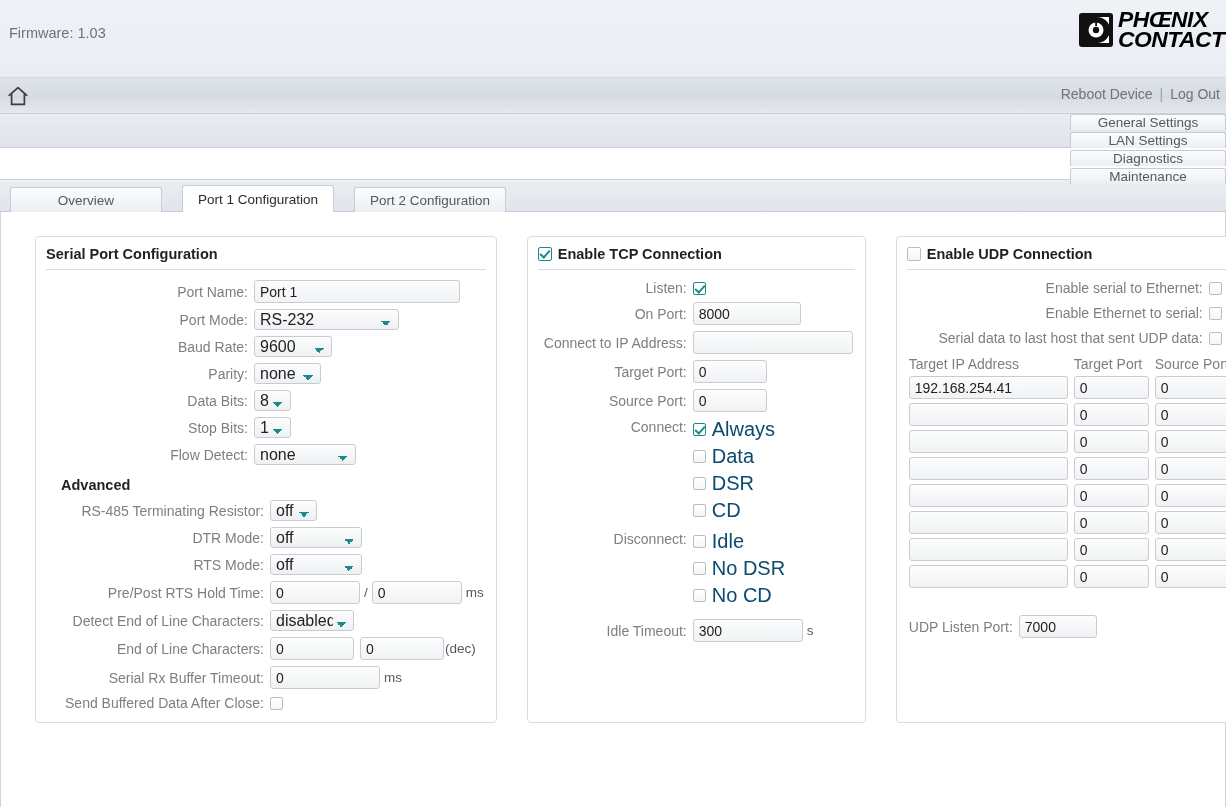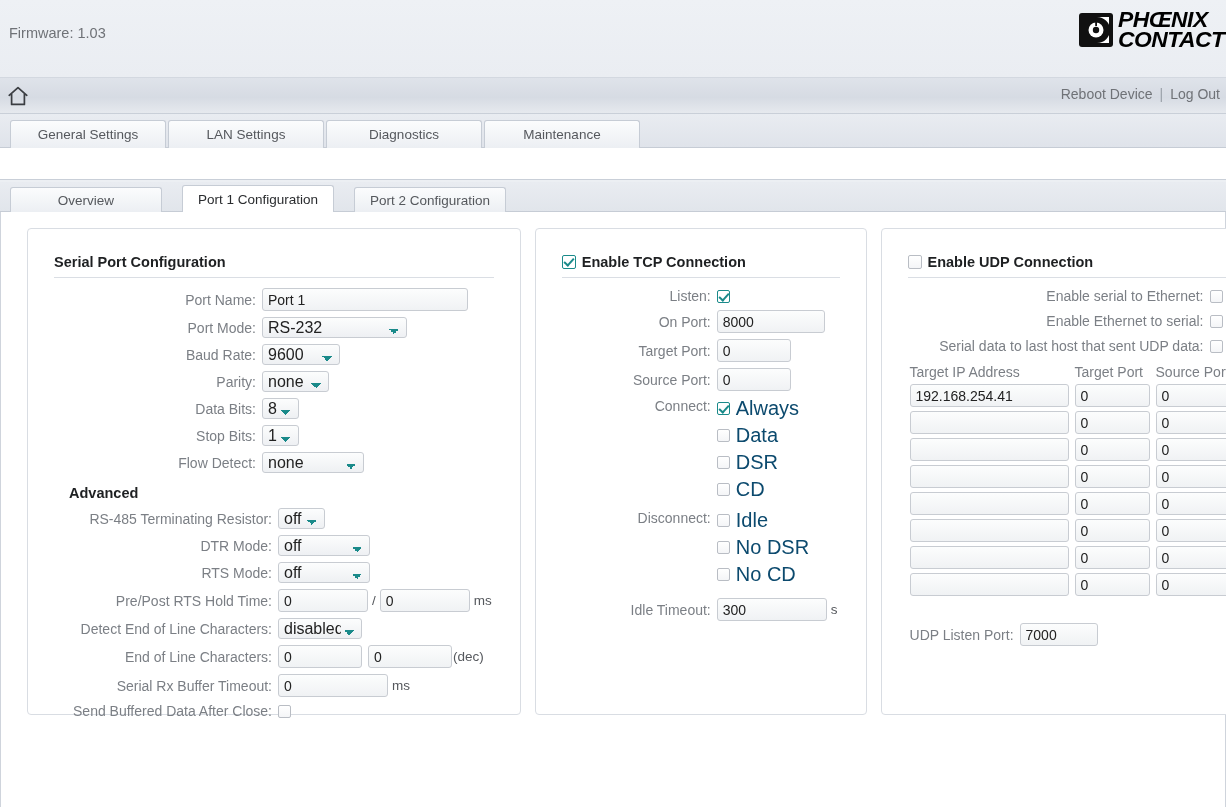--- a/index.html
+++ b/index.html
@@ -53,21 +53,21 @@
   }
   #nav-links a { color:#6f7277; text-decoration:none; }
   #nav-links .sep { margin:0 7px; color:#9aa0a8; }
 
   
   .tabstrip { position:relative; background:#fff; }
   #tabs-primary {
     height:34px;
     padding-left:10px;
     background:linear-gradient(180deg,#e9ecf1 0%, #dfe3ea 100%);
-    display:flex; align-items:flex-end; gap:2px;
+    display:flex; align-items:flex-end; gap:2px;flex-direction:column;
   }
   #tabs-primary::after {
     content:""; position:absolute; left:0; right:0; bottom:0;
     height:1px; background:#c6ccd5;
   }
   .ptab {
     position:relative; z-index:2;
     height:28px; min-width:156px;
     display:flex; align-items:center; justify-content:center;
     background:linear-gradient(180deg,#fbfcfd 0%, #eceff3 100%);
@@ -121,21 +121,21 @@
     position:relative;
     height:583px;
     background:#fff;
     border-left:1px solid #cfd4dc;
     border-right:1px solid #cfd4dc;
     padding:16px 14px 0 26px;
   }
   #panels { display:flex; gap:14px; align-items:flex-start; }
 
   fieldset.panel {
-    margin:0; padding:16px;
+    margin:8px; padding:0;
     border:1px solid #d9dde3;
     border-radius:4px;
     background:#fff;
   }
   .panel-body { padding:0 12px 12px 12px; }
   .panel-title {
     font-weight:bold; font-size:14.5px; color:#1e2022;
     padding:9px 0 7px 10px;
     display:flex; align-items:center; gap:6px;
   }
@@ -401,20 +401,24 @@
         <div class="row">
           <div class="lbl" style="width:153px">Listen:</div>
           <input type="checkbox" class="cb" checked="" style="">
         </div>
 
         <div class="row">
           <div class="lbl" style="width:153px">On Port:</div>
           <input class="txt" style="width: 108px;" value="8000">
         </div>
 
+        <div class="row">
+          <div class="lbl" style="width:153px">Connect to IP Address:</div>
+          <input class="txt" style="width: 160px;" value="">
+        </div>
 
         <div class="row">
           <div class="lbl" style="width:153px">Target Port:</div>
           <input class="txt" style="width: 74px;" value="0">
         </div>
 
         <div class="row">
           <div class="lbl" style="width:153px">Source Port:</div>
           <input class="txt" style="width: 74px;" value="0">
         </div>

